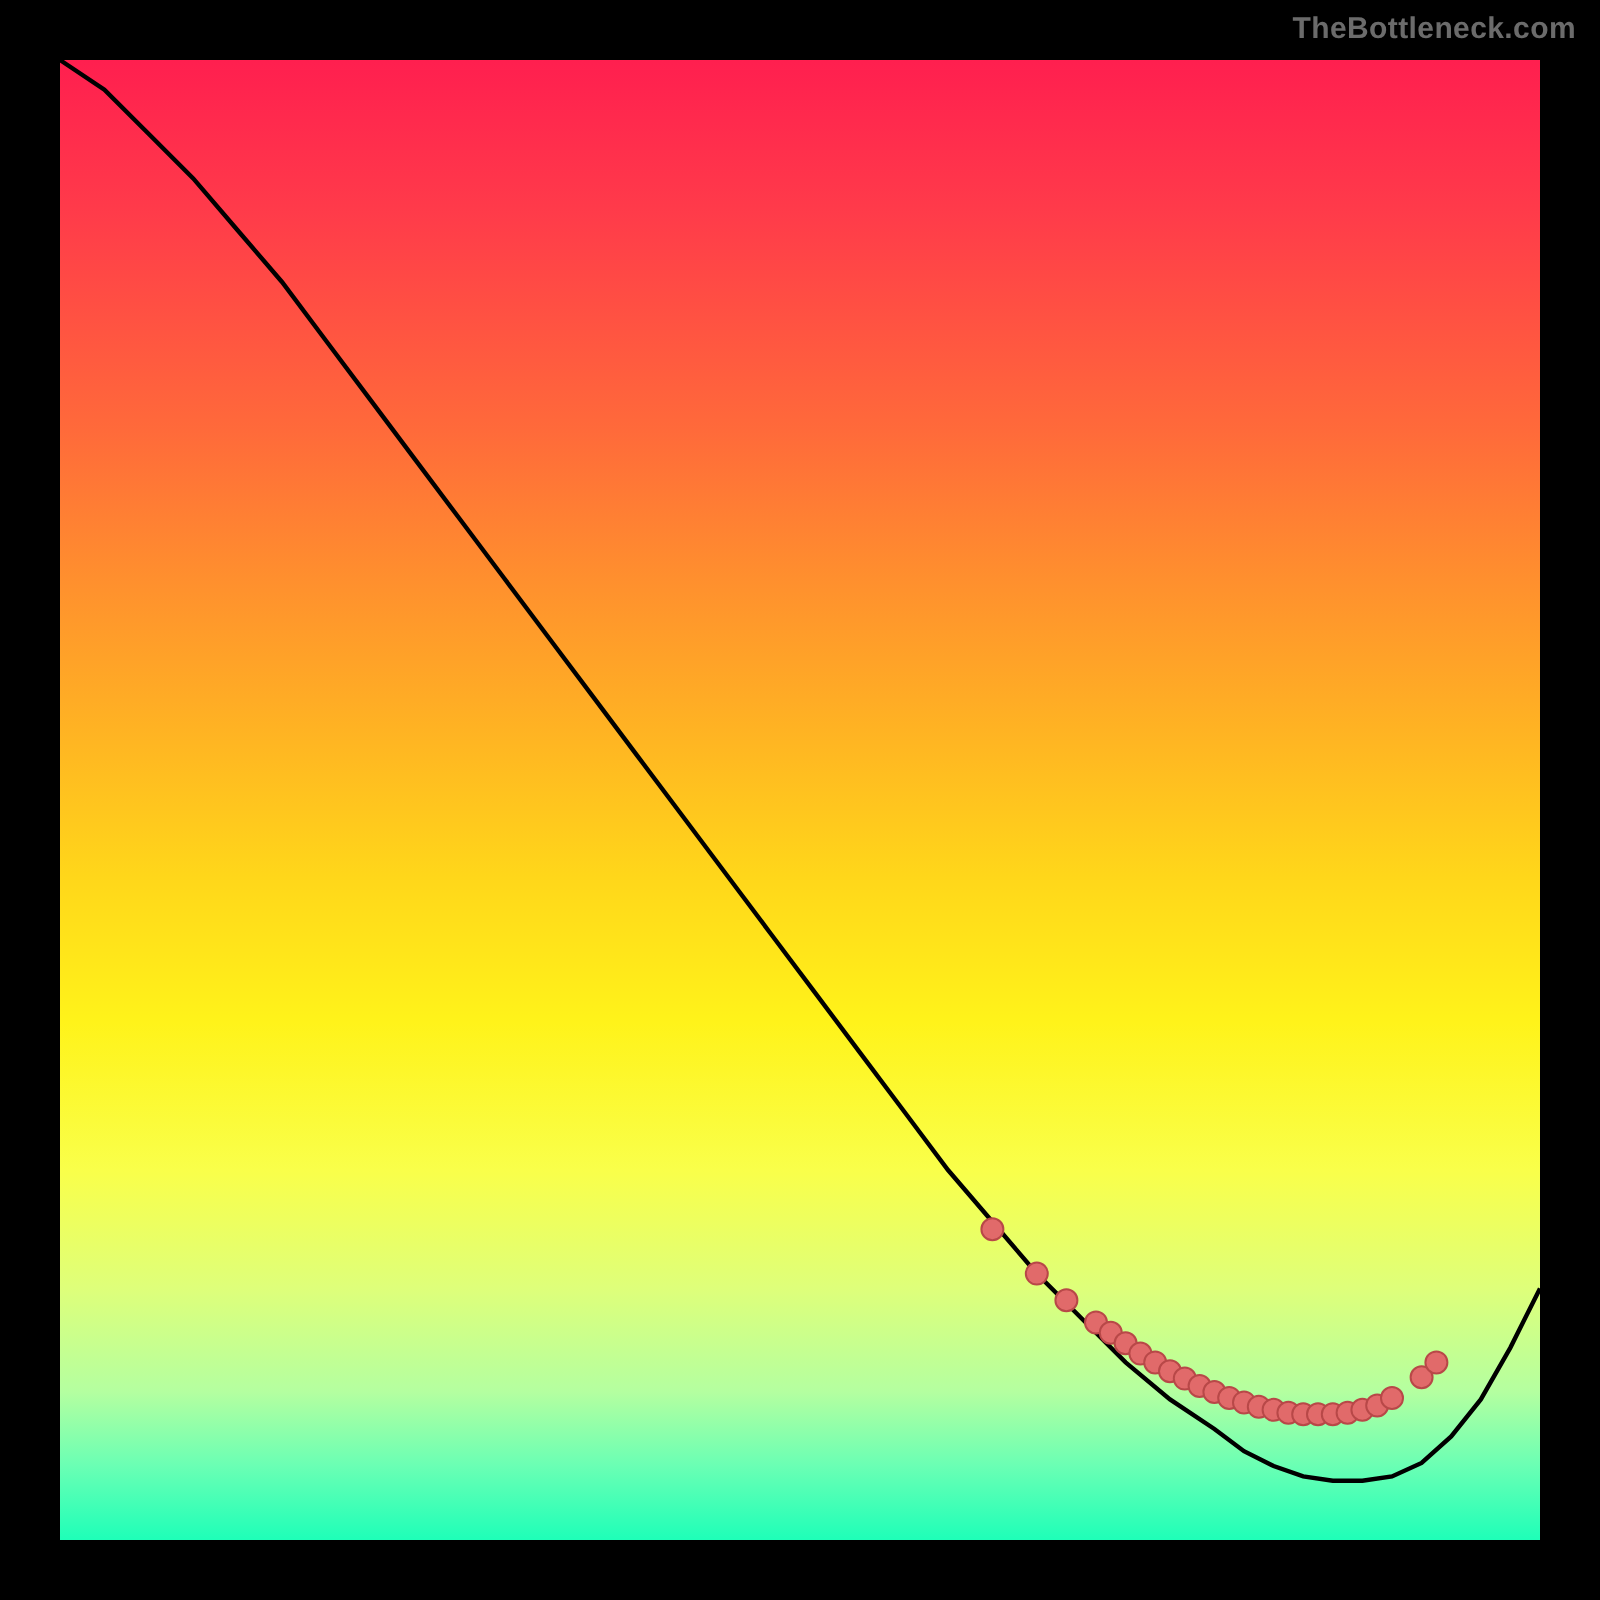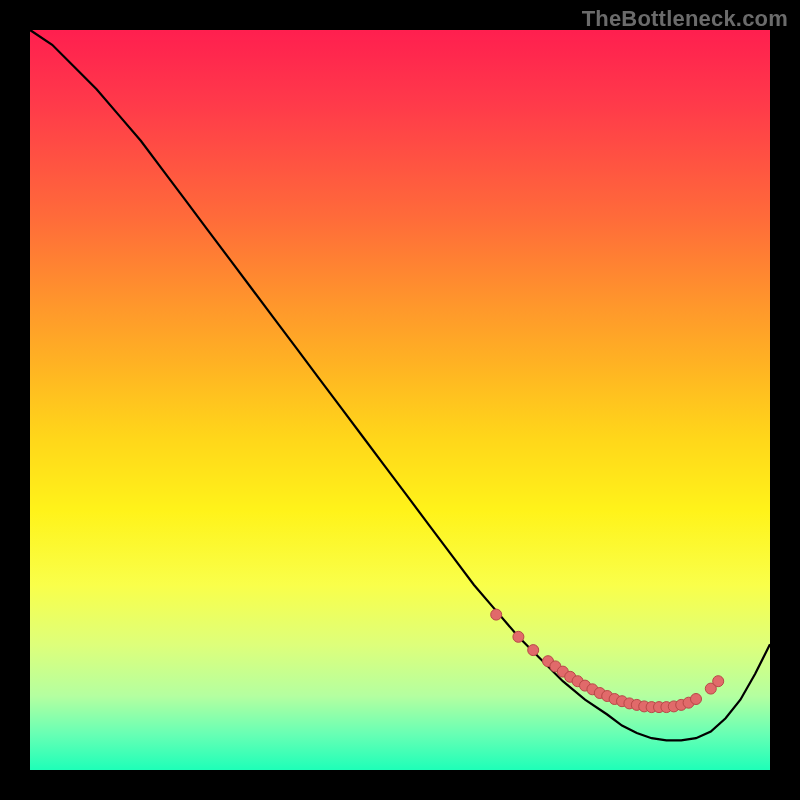--- a/index.html
+++ b/index.html
@@ -14,21 +14,21 @@
   }
   .stage {
     position: relative;
     width: 800px;
     height: 800px;
   }
   .watermark {
     position: absolute;
     top: 6px;
     right: 12px;
-    font-size: 22px;
+    font-size: 15px;
     font-weight: 600;
     color: #6b6b6b;
     letter-spacing: 0.2px;
     user-select: none;
   }
   .plot {
     position: absolute;
     left: 30px;
     top: 30px;
     width: 740px;

